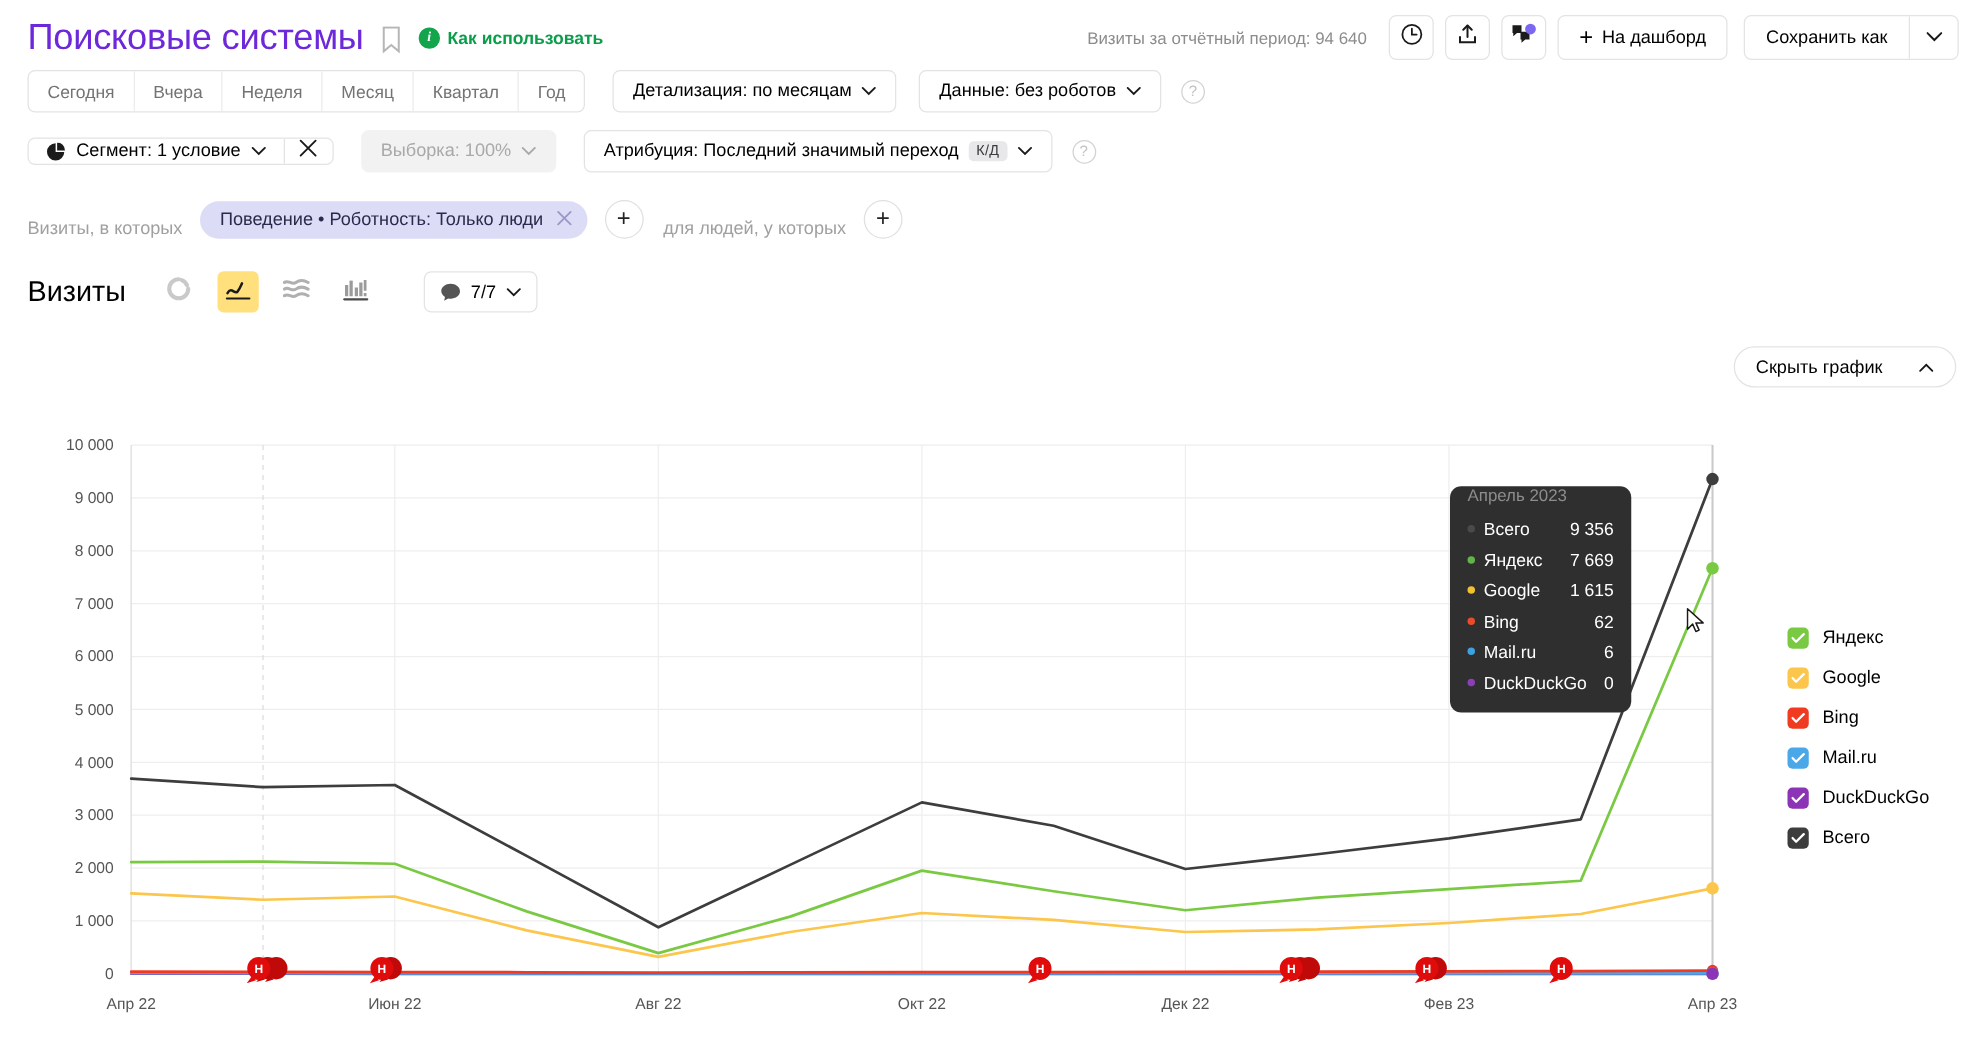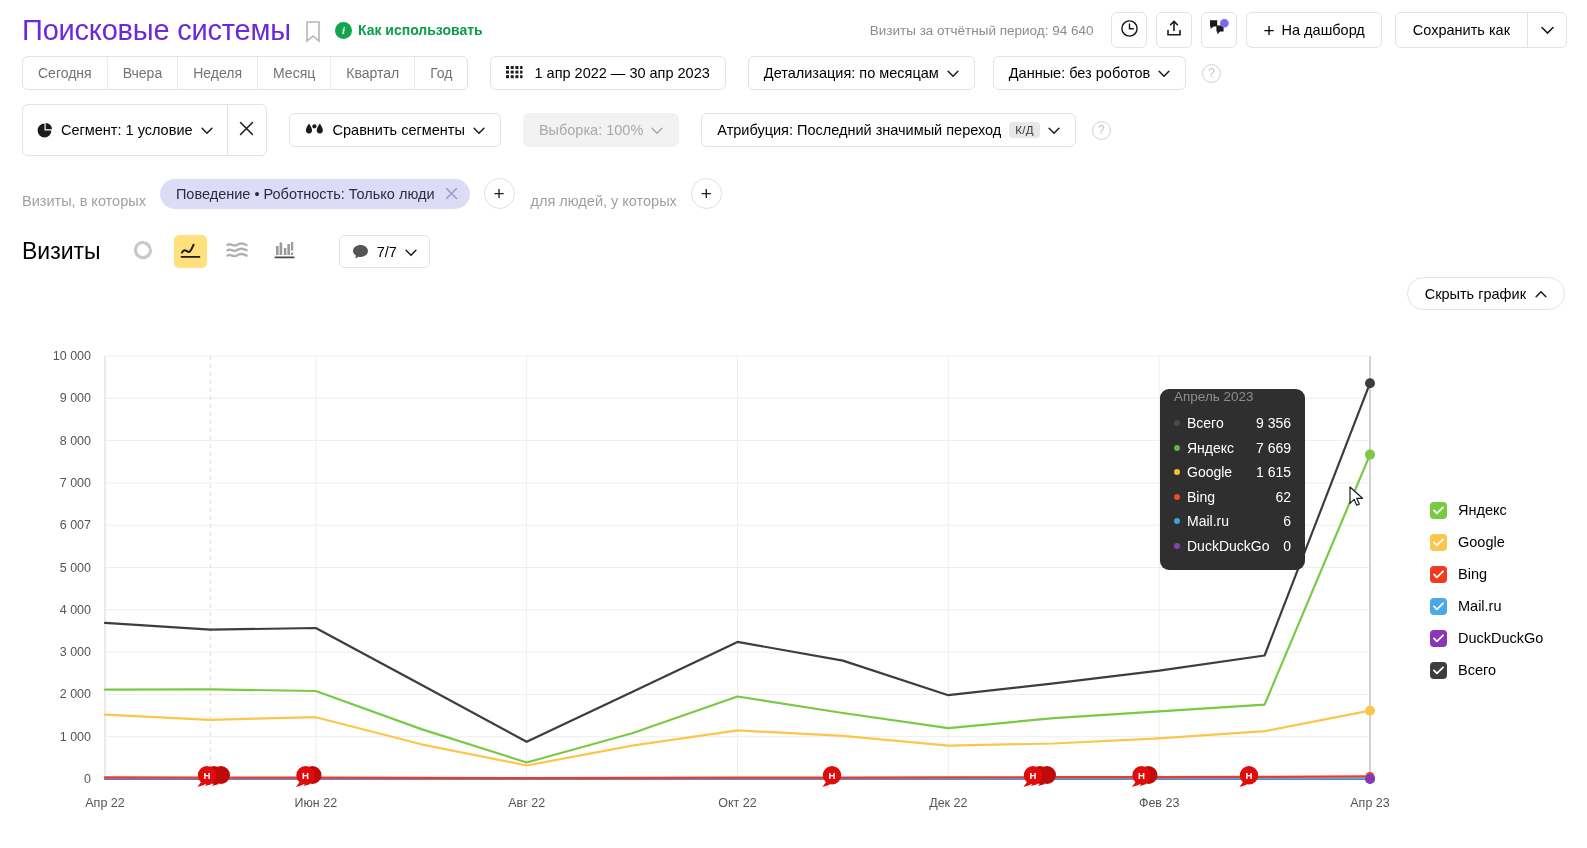--- a/index.html
+++ b/index.html
@@ -39,21 +39,21 @@
      padding:0 15px;font-size:14.5px;cursor:pointer;box-sizing:border-box;white-space:nowrap;}
   .pill.dis{background:#f2f2f2;border-color:#f2f2f2;color:#a9a9a9;cursor:default;}
   .ml{margin-left:22px;}
   .ml2{margin-left:18px;}
   .helpq{width:19px;height:19px;border-radius:50%;border:1.4px solid #d2d2d2;color:#c2c2c2;font-size:12px;
      display:flex;align-items:center;justify-content:center;margin-left:16px;cursor:pointer;box-sizing:border-box;}
   .caretd{margin-left:8px;display:inline-block;}
 
   
   .row3{display:flex;align-items:center;padding:14px 0 0 22px;}
-  .seggrp{display:flex;height:52px;border:1px solid #e3e3e3;border-radius:6px;overflow:hidden;box-sizing:border-box;}
+  .seggrp{display:flex;height:22px;border:1px solid #e3e3e3;border-radius:6px;overflow:hidden;box-sizing:border-box;}
   .seggrp .main{display:flex;align-items:center;padding:0 14px;font-size:14.5px;cursor:pointer;white-space:nowrap;}
   .seggrp .xbtn{width:38px;border-left:1px solid #e3e3e3;display:flex;align-items:center;justify-content:center;cursor:pointer;}
   .kd{background:#e8e8ea;border-radius:4px;font-size:11.5px;padding:2px 6px;margin-left:8px;color:#3b3b3b;letter-spacing:.3px;}
 
   
   .row4{display:flex;align-items:flex-end;padding:22px 0 0 22px;}
   .muted{color:#a0a0a0;font-size:14.5px;}
   .chip{display:flex;align-items:center;height:30px;background:#dcdcf7;border-radius:16px;padding:0 12px 0 16px;
      font-size:14.5px;color:#2a2a4a;margin-left:14px;cursor:pointer;white-space:nowrap;}
   .chip .cx{margin-left:10px;color:#9a9ac7;font-size:15px;line-height:1;}
@@ -62,21 +62,21 @@
 
   
   .row5{display:flex;align-items:center;padding:26px 0 0 22px;}
   .vtitle{font-size:23px;font-weight:400;}
   .cticon{width:33px;height:33px;border-radius:5px;display:flex;align-items:center;justify-content:center;
      margin-left:14px;cursor:pointer;box-sizing:border-box;}
   .cticon.active{background:#ffe07d;}
   .cmtbtn{display:flex;align-items:center;height:33px;border:1px solid #e3e3e3;border-radius:6px;padding:0 12px;
      margin-left:38px;font-size:14.5px;cursor:pointer;box-sizing:border-box;}
   .hidebtn{position:absolute;right:22px;top:277px;height:33px;border:1px solid #e3e3e3;border-radius:17px;
-     display:flex;align-items:center;padding:0 17px;font-size:14.5px;cursor:pointer;background:#fff;box-sizing:border-box;}
+     display:flex;align-items:center;padding:0 17px;font-size:14.5px;cursor:pointer;background:#fff;box-sizing:border-box;gap:20px;}
 
   
   .chartwrap{position:absolute;left:0;top:338px;width:1587px;height:480px;}
   .ylab{position:absolute;right:0;font-size:12.5px;color:#555;text-align:right;transform:translateY(-50%);white-space:nowrap;}
   .xlab{position:absolute;font-size:12.5px;color:#555;transform:translateX(-50%);white-space:nowrap;}
 
   .legend{position:absolute;left:1430px;top:494px;}
   .lgitem{display:flex;align-items:center;height:32px;cursor:pointer;}
   .lgbox{width:17px;height:17px;border-radius:4px;display:flex;align-items:center;justify-content:center;margin-right:11px;}
   .lgbox svg{display:block;}
@@ -167,41 +167,20 @@
   <div class="row2">
     <div class="segbtns">
       <div>Сегодня</div>
       <div>Вчера</div>
       <div>Неделя</div>
       <div>Месяц</div>
       <div>Квартал</div>
       <div>Год</div>
     </div>
 
-    <div class="pill ml">
-      <span style="margin-right:11px;display:flex;">
-        <svg width="17" height="17" viewBox="0 0 17 17">
-          <g fill="#1b1b1b">
-            <rect x="0" y="1" width="3" height="3"></rect>
-              <rect x="4.7" y="1" width="3" height="3"></rect>
-              <rect x="9.4" y="1" width="3" height="3"></rect>
-              <rect x="14.1" y="1" width="2.4" height="3"></rect>
-            <rect x="0" y="5.6" width="3" height="3"></rect>
-              <rect x="4.7" y="5.6" width="3" height="3"></rect>
-              <rect x="9.4" y="5.6" width="3" height="3"></rect>
-              <rect x="14.1" y="5.6" width="2.4" height="3"></rect>
-            <rect x="0" y="10.2" width="3" height="3"></rect>
-              <rect x="4.7" y="10.2" width="3" height="3"></rect>
-              <rect x="9.4" y="10.2" width="3" height="3"></rect>
-              <rect x="14.1" y="10.2" width="2.4" height="3"></rect>
-          </g>
-        </svg>
-      </span>
-      <span>1 апр 2022 — 30 апр 2023</span>
-    </div>
 
     <div class="pill ml">
       <span>Детализация: по месяцам</span>
       <span class="caretd">
         <svg width="12" height="8" viewBox="0 0 13 9">
             <path d="M1 1.5L6.5 7 12 1.5" fill="none" stroke="#1a1a1a" stroke-width="1.7" stroke-linecap="round"></path>
           </svg>
       </span>
     </div>
 
@@ -235,35 +214,20 @@
       </div>
       <div class="xbtn">
         <span>
           <svg width="15" height="15" viewBox="0 0 15 15">
               <path d="M1.5 1.5l12 12M13.5 1.5l-12 12" stroke="#1a1a1a" stroke-width="1.5" stroke-linecap="round"></path>
             </svg>
         </span>
       </div>
     </div>
 
-    <div class="pill ml">
-      <span style="margin-right:9px;display:flex;">
-        <svg width="19" height="15" viewBox="0 0 19 15">
-          <path d="M4 0.6C4 0.6 0.9 5 0.9 7.3a3.1 3.1 0 0 0 6.2 0C7.1 5 4 .6 4 .6z" fill="#1b1b1b"></path>
-          <path d="M14.8 0.6S11.7 5 11.7 7.3a3.1 3.1 0 0 0 6.2 0c0-2.3-3.1-6.7-3.1-6.7z" fill="#1b1b1b"></path>
-          <circle cx="9.4" cy="3.3" r="2.1" fill="#1b1b1b"></circle>
-        </svg>
-      </span>
-      <span>Сравнить сегменты</span>
-      <span class="caretd">
-        <svg width="12" height="8" viewBox="0 0 13 9">
-            <path d="M1 1.5L6.5 7 12 1.5" fill="none" stroke="#1a1a1a" stroke-width="1.7" stroke-linecap="round"></path>
-          </svg>
-      </span>
-    </div>
 
     <div class="pill dis ml">
       <span>Выборка: 100%</span>
       <span class="caretd">
         <svg width="12" height="8" viewBox="0 0 13 9">
             <path d="M1 1.5L6.5 7 12 1.5" fill="none" stroke="#a9a9a9" stroke-width="1.7" stroke-linecap="round"></path>
           </svg>
       </span>
     </div>
 
@@ -375,21 +339,21 @@
   </div>
 
   <div class="chartwrap">
     <div id="y-axis">
         <div class="ylab" style="top: 441px; right: 1496px;">0</div>
         <div class="ylab" style="top: 398.7px; right: 1496px;">1 000</div>
         <div class="ylab" style="top: 356.4px; right: 1496px;">2 000</div>
         <div class="ylab" style="top: 314.1px; right: 1496px;">3 000</div>
         <div class="ylab" style="top: 271.8px; right: 1496px;">4 000</div>
         <div class="ylab" style="top: 229.5px; right: 1496px;">5 000</div>
-        <div class="ylab" style="top: 187.2px; right: 1496px;">6 007</div>
+        <div class="ylab" style="top: 187.2px; right: 1496px;">6 000</div>
         <div class="ylab" style="top: 144.9px; right: 1496px;">7 000</div>
         <div class="ylab" style="top: 102.6px; right: 1496px;">8 000</div>
         <div class="ylab" style="top: 60.3px; right: 1496px;">9 000</div>
         <div class="ylab" style="top: 18px; right: 1496px;">10 000</div>
       </div>
     <svg id="plot" width="1587" height="480" style="position:absolute;left:0;top:0;">
         <line x1="105" y1="441" x2="1370" y2="441" stroke="#eeeeee" stroke-width="1"></line>
         <line x1="105" y1="398.7" x2="1370" y2="398.7" stroke="#eeeeee" stroke-width="1"></line>
         <line x1="105" y1="356.4" x2="1370" y2="356.4" stroke="#eeeeee" stroke-width="1"></line>
         <line x1="105" y1="314.1" x2="1370" y2="314.1" stroke="#eeeeee" stroke-width="1"></line>

